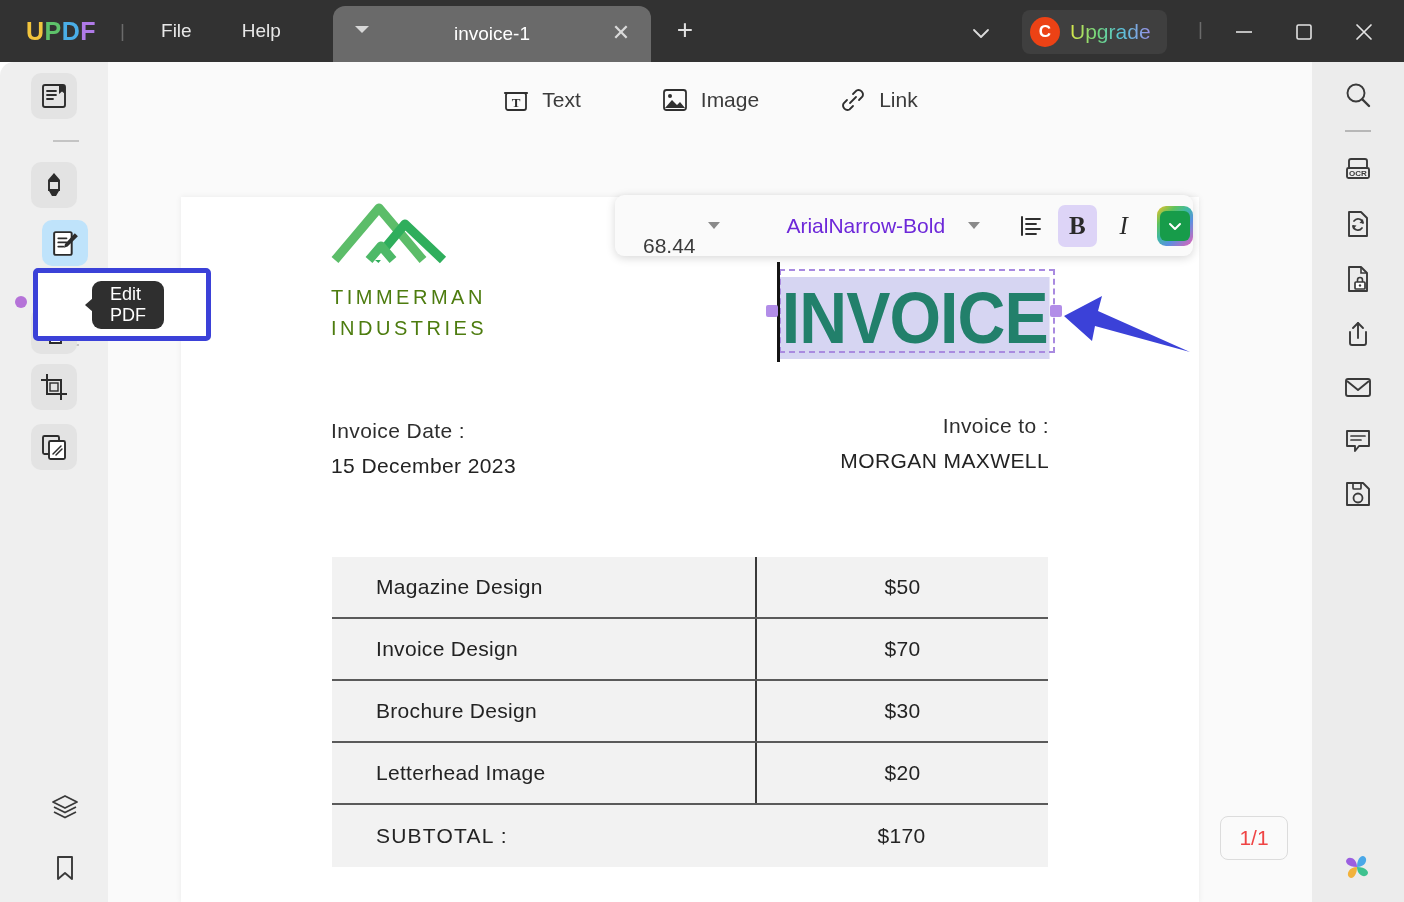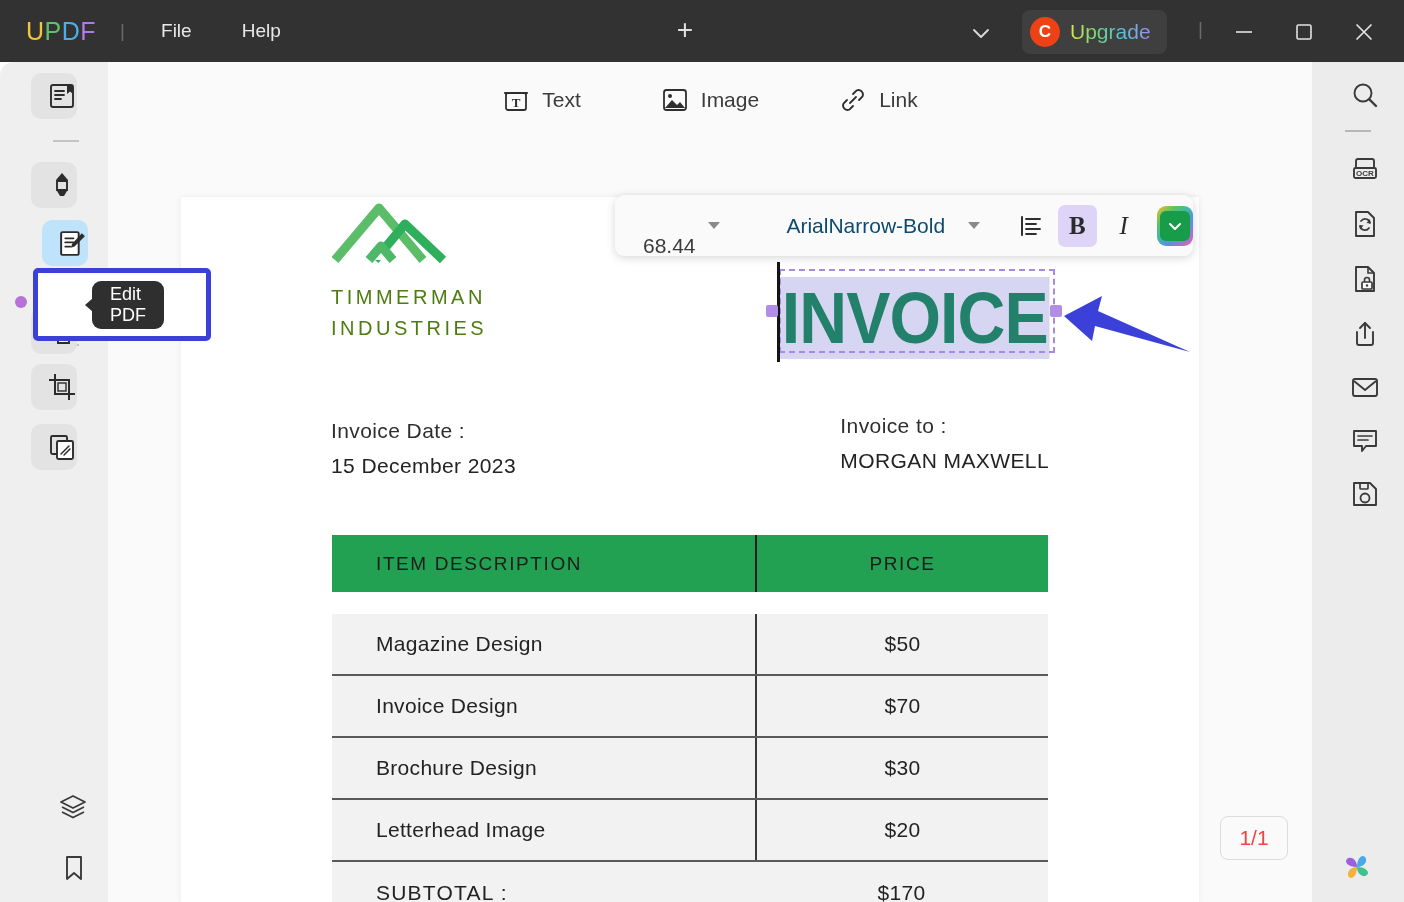--- a/index.html
+++ b/index.html
@@ -10,21 +10,21 @@
     background: #323232;
   }
   #app { position: relative; width: 1404px; height: 902px; }
 
   
   .titlebar {
     position: absolute; top: 0; left: 0; width: 1404px; height: 62px;
     background: #323232; display: flex; align-items: center;
   }
   .logo {
-    margin-left: 26px; font-size: 25px; font-weight: normal;
+    margin-left: 26px; font-size: 25px; font-weight: bold;
     letter-spacing: 0.5px; user-select: none;
   }
   .logo .l1 { color: #f2c53d; }
   .logo .l2 { color: #5ec26a; }
   .logo .l3 { color: #4aaee8; }
   .logo .l4 { color: #b07ae8; }
   .tb-sep { margin-left: 24px; color: #6b6b6b; font-size: 19px; }
   .menu-item {
     color: #e8e8e8; font-size: 19px; padding: 6px 14px; margin-left: 22px;
     cursor: default;
@@ -99,21 +99,21 @@
     position: absolute; right: 0; top: 0; width: 92px; height: 840px;
     background: #ececec;
   }
   .doc-bg {
     position: absolute; left: 108px; top: 0; right: 92px; height: 840px;
     background: #fafafa;
   }
 
   .rail-btn {
     position: absolute; width: 46px; height: 46px; border-radius: 10px;
-    display: flex; align-items: center; justify-content: flex-end;
+    display: flex; align-items: center; justify-content: center;
     cursor: pointer;
   }
   .rail-btn.boxed { background: #e3e3e3; }
   .rail-btn.active { background: #bfe3fb; }
   .rail-div {
     position: absolute; left: 53px; width: 26px; height: 2px; background: #c4c4c4;
   }
 
   .edit-highlight {
     position: absolute; left: 33px; top: 206px; width: 178px; height: 73px;
@@ -157,21 +157,21 @@
   }
   .fb-size {
     margin-left: 28px; font-size: 21px; color: #3b3b3b; width: 72px; margin-top: 40px;
   }
   .fb-caret {
     width: 0; height: 0; border-left: 6px solid transparent;
     border-right: 6px solid transparent; border-top: 7px solid #8a8a8a;
     cursor: pointer;
   }
   .fb-font {
-    margin-left: 66px; font-size: 21px; color: #0c4a6e; width: 200px;
+    margin-left: 66px; font-size: 21px; color: #6d28d9; width: 200px;
   }
   .fb-btn {
     width: 42px; height: 42px; border-radius: 7px; margin-left: 8px;
     display: flex; align-items: center; justify-content: center; cursor: pointer;
   }
   .fb-btn.on { background: #ddd4f7; }
   .fb-b { font-size: 25px; font-weight: bold; color: #2a2a2a; font-family: "Liberation Serif", serif; }
   .fb-i { font-size: 25px; font-style: italic; color: #2a2a2a; font-family: "Liberation Serif", serif; }
   .fb-color {
     width: 40px; height: 40px; margin-left: 14px; border-radius: 9px;
@@ -210,21 +210,21 @@
     position: absolute; width: 12px; height: 12px; background: #b28de8;
     border-radius: 2px; z-index: 16;
   }
   .caret-bar {
     position: absolute; left: 777px; top: 200px; width: 3px; height: 100px;
     background: #141414; z-index: 16;
   }
   .blue-arrow { position: absolute; left: 1062px; top: 232px; z-index: 15; }
 
   .meta-left { position: absolute; left: 150px; top: 222px; }
-  .meta-right { position: absolute; right: 150px; top: 217px; }
+  .meta-right { position: absolute; right: 150px; top: 217px; text-align: right; }
   .meta-label { font-size: 21px; color: #2e2e2e; letter-spacing: 0.4px; }
   .meta-value { font-size: 21px; color: #232323; margin-top: 11px; letter-spacing: 0.4px; }
 
   .tbl { position: absolute; left: 151px; top: 338px; width: 716px; }
   .tbl-head {
     display: flex; height: 57px; background: #22a152;
   }
   .th {
     font-size: 19px; color: #1d1d1d; letter-spacing: 1.6px;
     display: flex; align-items: center;
@@ -264,20 +264,25 @@
 
 <div id="app">
 
   <div class="titlebar">
     <div class="logo"><span class="l1">U</span><span class="l2">P</span><span class="l3">D</span><span class="l4">F</span></div>
     <span class="tb-sep">|</span>
     <div class="menu-item">File</div>
     <div class="menu-item">Help</div>
   </div>
 
+  <div class="tab">
+    <span class="tab-caret"></span>
+    <span class="tab-title">invoice-1</span>
+    <span class="tab-close">✕</span>
+  </div>
   <div class="tab-add">+</div>
 
   <div class="chev-down">
     <svg width="26" height="26" viewBox="0 0 26 26">
         <path d="M6 10 L13 17 L20 10" fill="none" stroke="#dcdcdc" stroke-width="1.8" stroke-linecap="round" stroke-linejoin="round"></path>
       </svg>
   </div>
 
   <div class="upgrade">
     <span class="upg-badge">C</span>
@@ -506,24 +511,20 @@
       <div class="meta-left">
         <div class="meta-label">Invoice Date :</div>
         <div class="meta-value">15 December 2023</div>
       </div>
       <div class="meta-right">
         <div class="meta-label">Invoice to :</div>
         <div class="meta-value">MORGAN MAXWELL</div>
       </div>
 
       <div class="tbl">
-        <div class="tbl-head">
-          <div class="th c1">ITEM DESCRIPTION</div>
-          <div class="th c2">PRICE</div>
-        </div>
 
         <div class="trow first">
           <div class="td c1">Magazine Design</div>
           <div class="td c2">$50</div>
         </div>
         <div class="trow">
           <div class="td c1">Invoice Design</div>
           <div class="td c2">$70</div>
         </div>
         <div class="trow">

